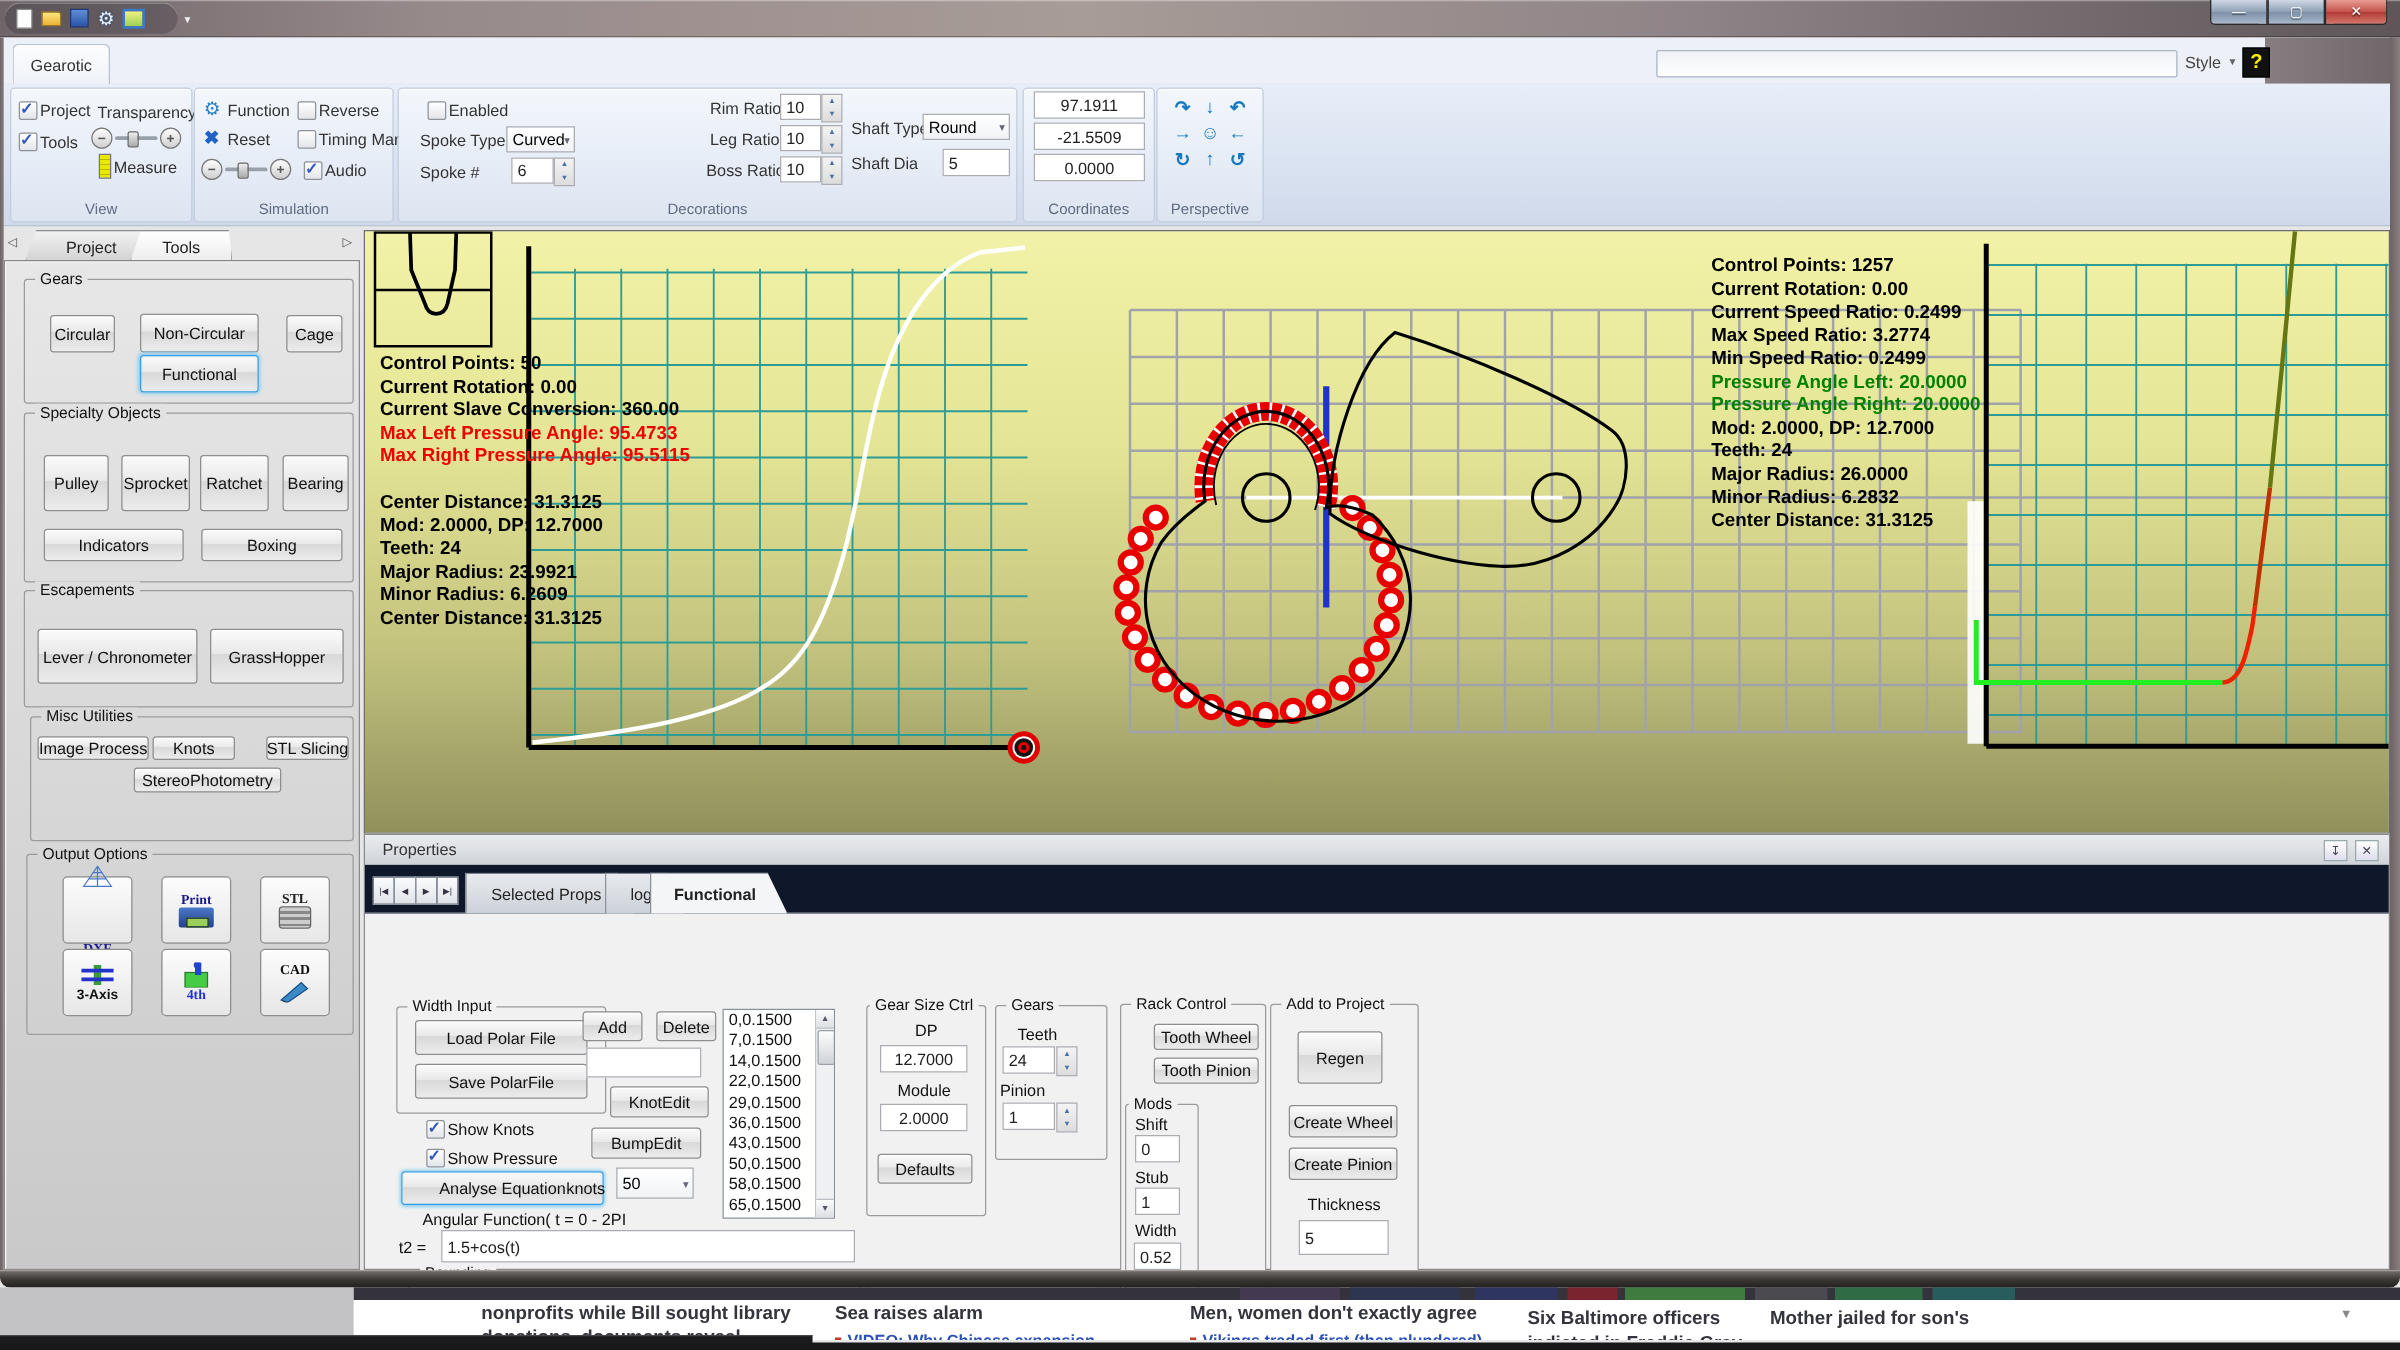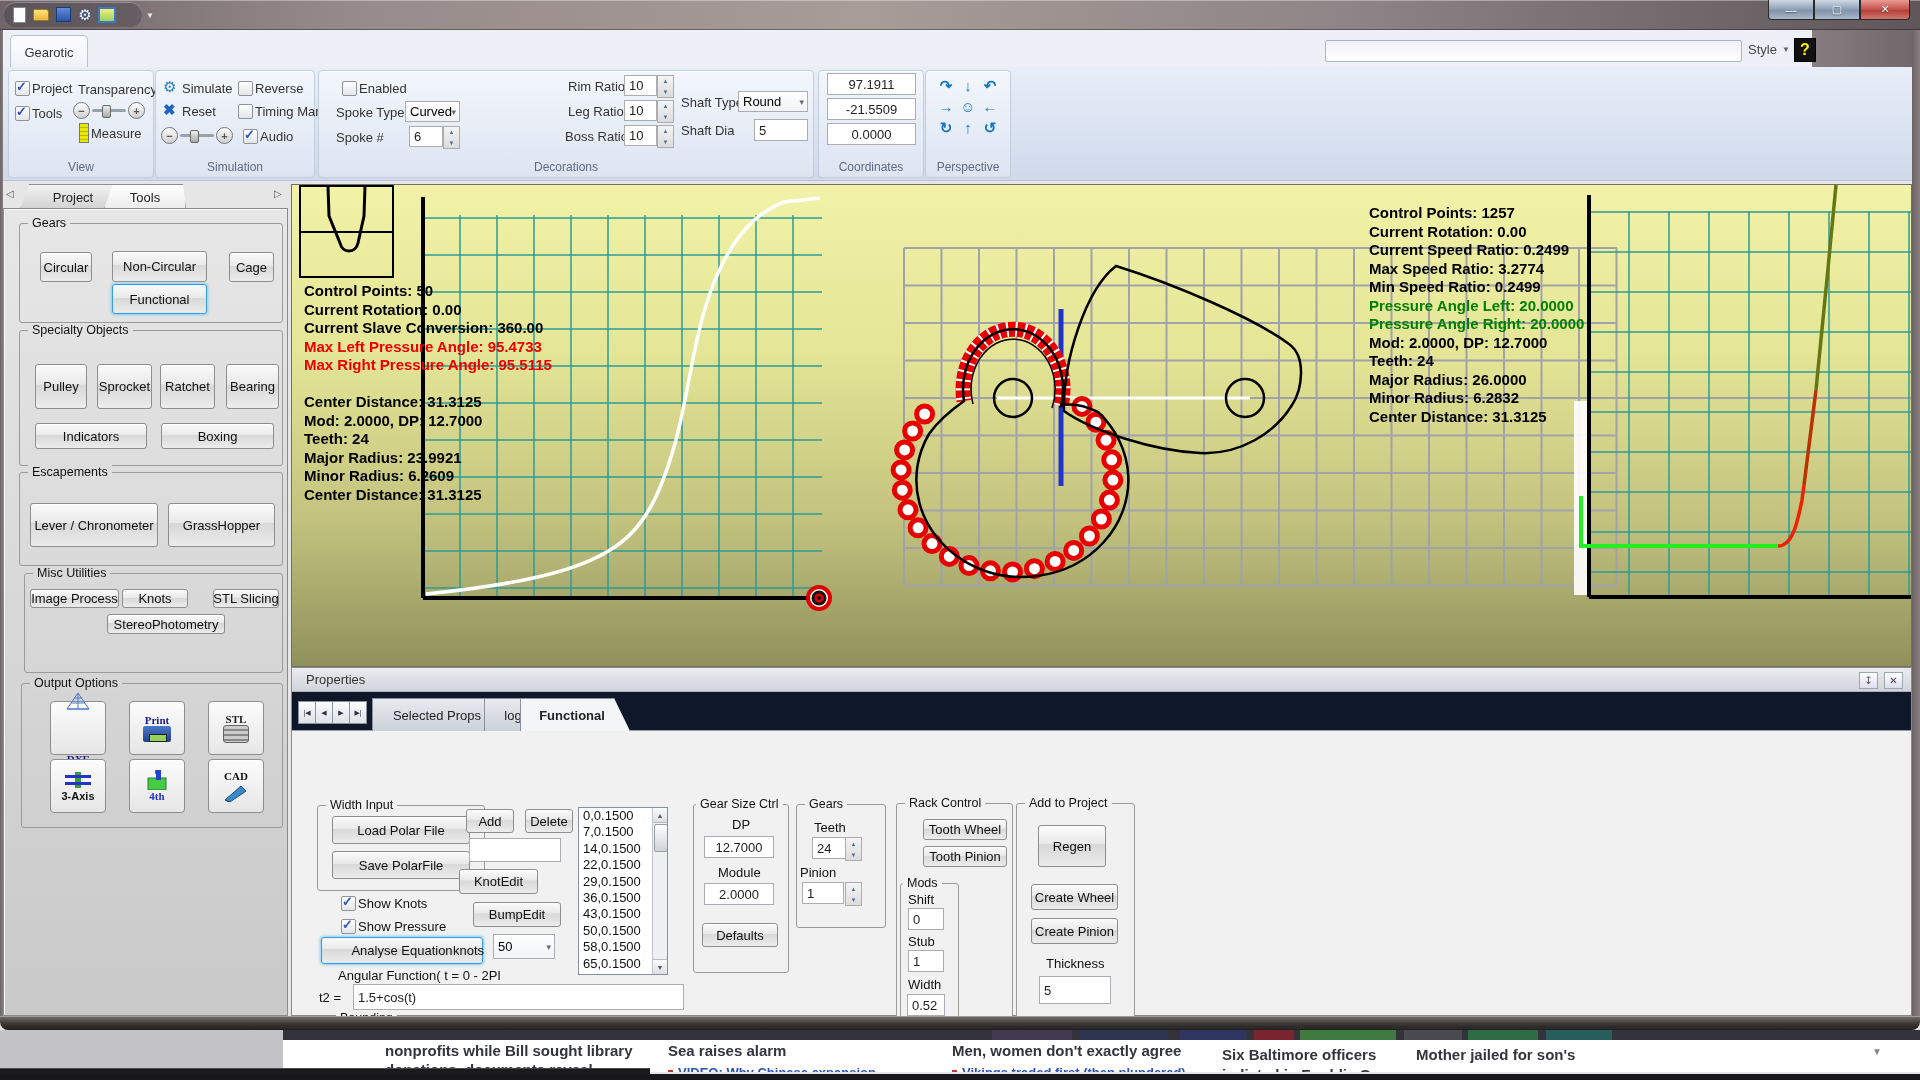--- a/index.html
+++ b/index.html
@@ -163,21 +163,21 @@
       </div>
       <div class="abs" style="left:70px;top:52px;">
           <div class="ruler-ic"></div>
         </div>
       <div class="rlabel" style="left:82px;top:55px;">Measure</div>
       <div class="rglabel">View</div>
     </div>
 
     <div class="rgroup" style="left:155px;width:158px;">
       <div class="abs gearsim" style="left:7px;top:7px;">⚙</div>
-      <div class="rlabel" style="left:26px;top:10px;">Simulate</div>
+      <div class="rlabel" style="left:26px;top:10px;">Function</div>
       <div class="abs resetx" style="left:7px;top:30px;">✖</div>
       <div class="rlabel" style="left:26px;top:33px;">Reset</div>
       <div class="slider" style="left:5px;top:56px;">
         <div class="scirc">−</div>
         <div class="strack">
             <div class="sthumb"></div>
           </div>
         <div class="scirc">+</div>
       </div>
       <div class="cb" style="left:82px;top:10px;"></div>
@@ -568,21 +568,21 @@
           </div>
       </div>
 
       <div class="btn" style="left:174px;top:79px;width:48px;height:24px;">
           <span>Add</span>
         </div>
       <div class="btn" style="left:233px;top:79px;width:48px;height:24px;">
           <span>Delete</span>
         </div>
       <div class="vbox" style="left:177px;top:108px;width:92px;height:24px;"></div>
-      <div class="btn" style="left:167px;top:139px;width:79px;height:25px;">
+      <div class="btn" style="left:196px;top:139px;width:79px;height:25px;">
           <span>KnotEdit</span>
         </div>
       <div class="btn" style="left:181px;top:172px;width:88px;height:25px;">
           <span>BumpEdit</span>
         </div>
 
       <div class="cb checked" style="left:49px;top:166px;"></div>
       <div class="plabel" style="left:66px;top:166px;">Show Knots</div>
       <div class="cb checked" style="left:49px;top:189px;"></div>
       <div class="plabel" style="left:66px;top:189px;">Show Pressure</div>
@@ -649,21 +649,21 @@
             <span>2.0000</span>
           </div>
         <div class="btn" style="left:8px;top:118px;width:76px;height:24px;">
             <span>Defaults</span>
           </div>
       </div>
 
       <div class="gb" style="left:504px;top:74px;width:88px;height:122px;background:#f1f1f1;">
         <div class="gb-chip" style="background:#f1f1f1;">Gears</div>
         <div class="plabel" style="left:17px;top:15px;">Teeth</div>
-        <div class="vbox" style="left:15px;top:32px;width:42px;height:22px;">
+        <div class="vbox" style="left:5px;top:32px;width:42px;height:22px;">
             <span>24</span>
           </div>
         <div class="spin" style="left:48px;top:32px;height:22px;">
             <span>▲</span>
             <span>▼</span>
           </div>
         <div class="plabel" style="left:3px;top:60px;">Pinion</div>
         <div class="vbox" style="left:5px;top:77px;width:42px;height:22px;">
             <span>1</span>
           </div>

